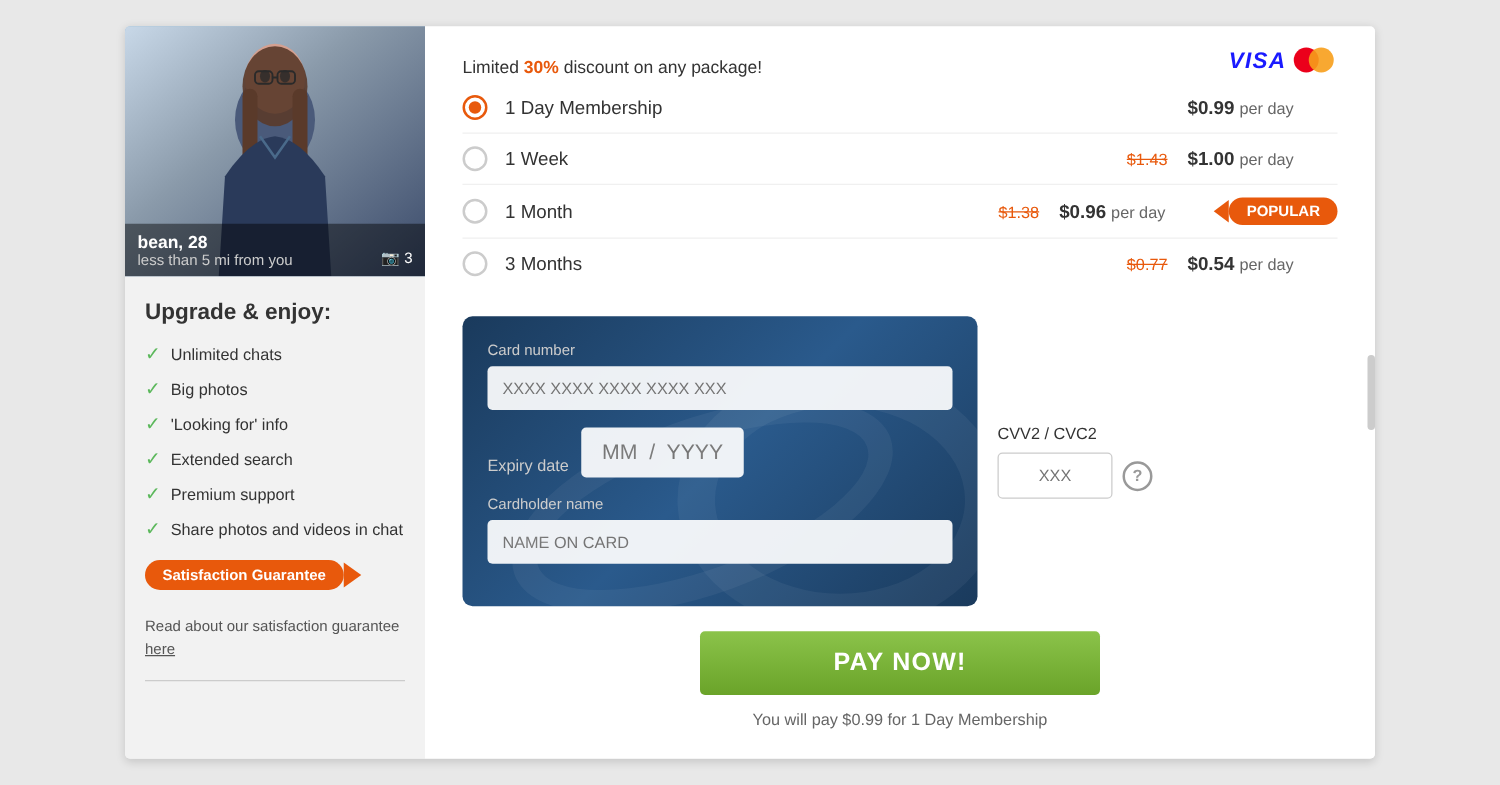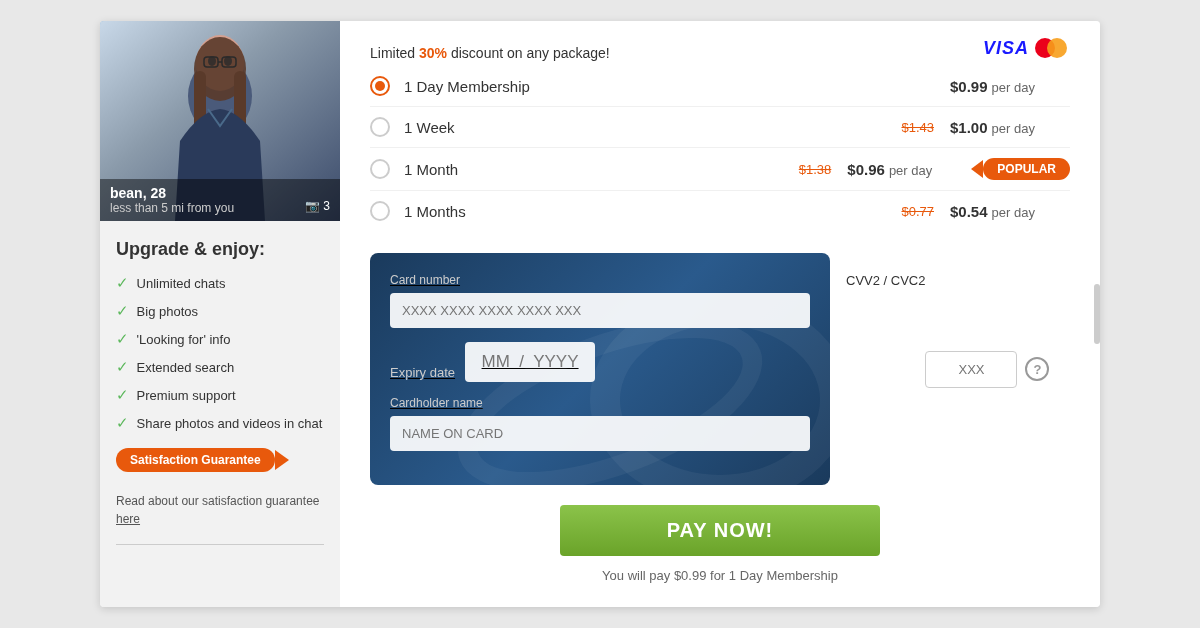--- a/index.html
+++ b/index.html
@@ -268,25 +268,24 @@
     
     .card-form-wrapper {
       display: flex;
       gap: 0;
       margin-bottom: 20px;
     }
     .card-form {
       background: linear-gradient(135deg, #1a3a5c 0%, #2a5a8c 50%, #1a3a5c 100%);
       border-radius: 8px;
       padding: 20px;
-      width: 460px;
+      width: 412px;
       flex-shrink: 0;
       position: relative;
       overflow: hidden;
-      text-decoration: underline;
     }
     .card-form::before {
       content: '';
       position: absolute;
       bottom: -20px;
       right: -20px;
       width: 200px;
       height: 150px;
       border: 30px solid rgba(255,255,255,0.05);
       border-radius: 50%;
@@ -338,21 +337,21 @@
       background: rgba(255,255,255,0.92);
       font-size: 17px;
       color: #666;
       outline: none;
       width: 130px;
       text-align: center;
     }
     .right-cvv-area {
       padding: 20px 16px;
       display: flex;
-      flex-direction: row;
+      flex-direction: column;
       justify-content: center;
     }
     .cvv-label {
       font-size: 13px;
       color: #333;
       margin-bottom: 8px;
     }
     .cvv-row {
       display: flex;
       align-items: center;
@@ -549,21 +548,21 @@
         <span class="option-original-price">$1.38</span>
         <div class="option-price-block">
           <span class="option-price">$0.96</span>
           <span class="option-per-day">per day</span>
         </div>
         <span class="popular-badge">POPULAR</span>
       </div>
 
       <div class="membership-option">
         <div class="radio-outer"></div>
-        <span class="option-name">1 Months</span>
+        <span class="option-name">3 Months</span>
         <span class="option-original-price">$0.77</span>
         <div class="option-price-block">
           <span class="option-price">$0.54</span>
           <span class="option-per-day">per day</span>
         </div>
       </div>
 
     </div>
 
     <div class="card-form-wrapper">

